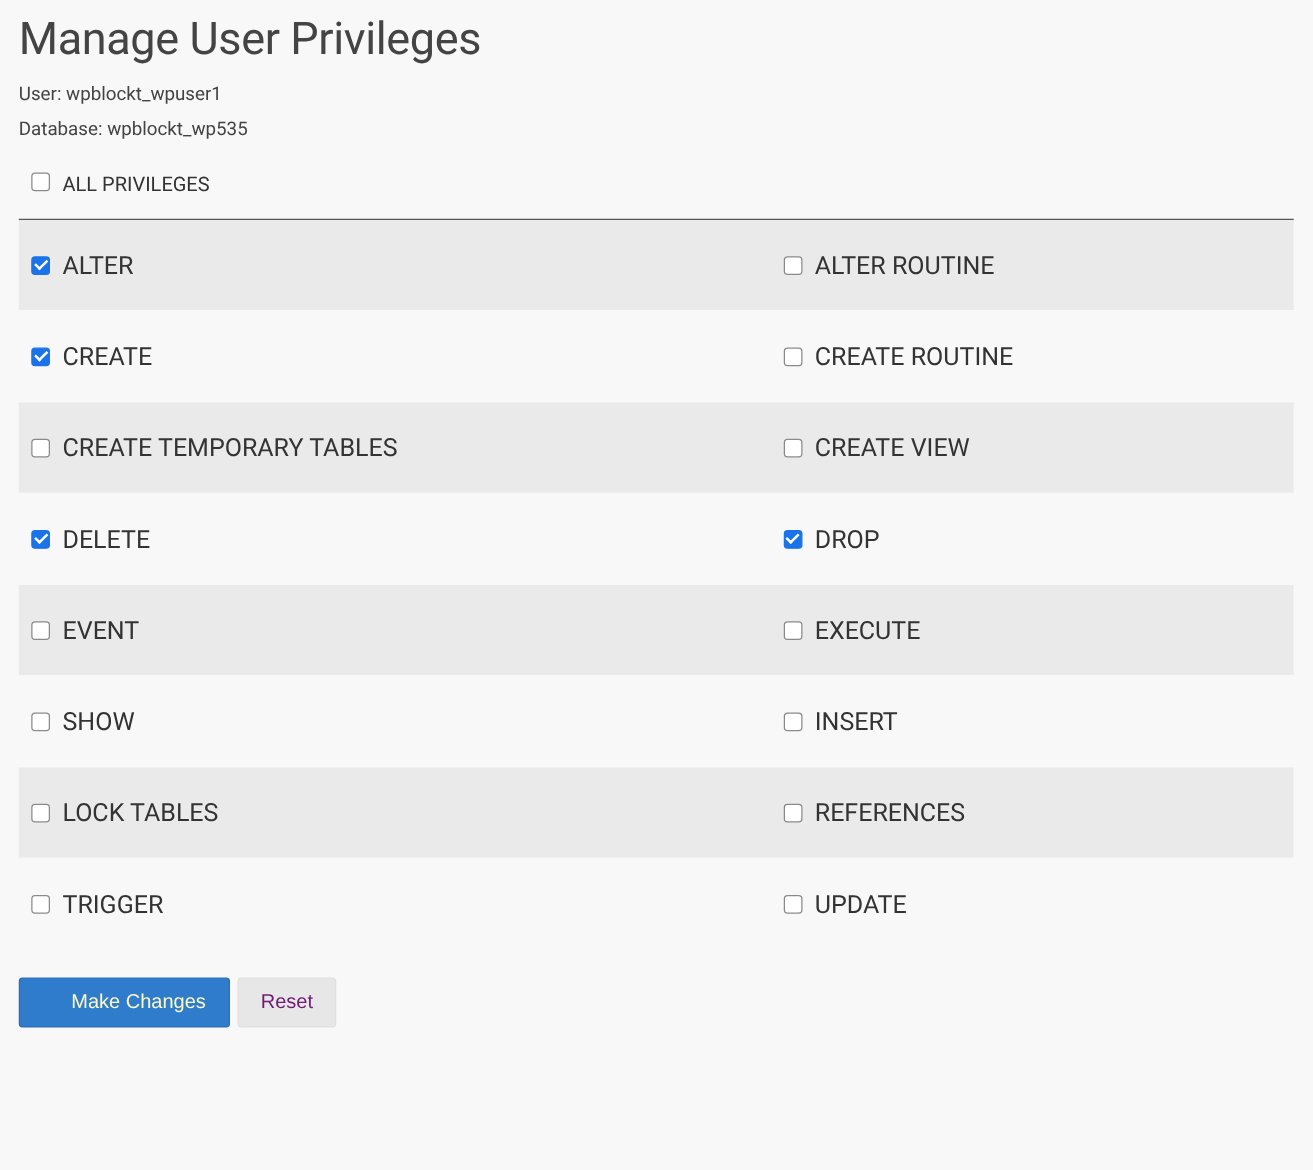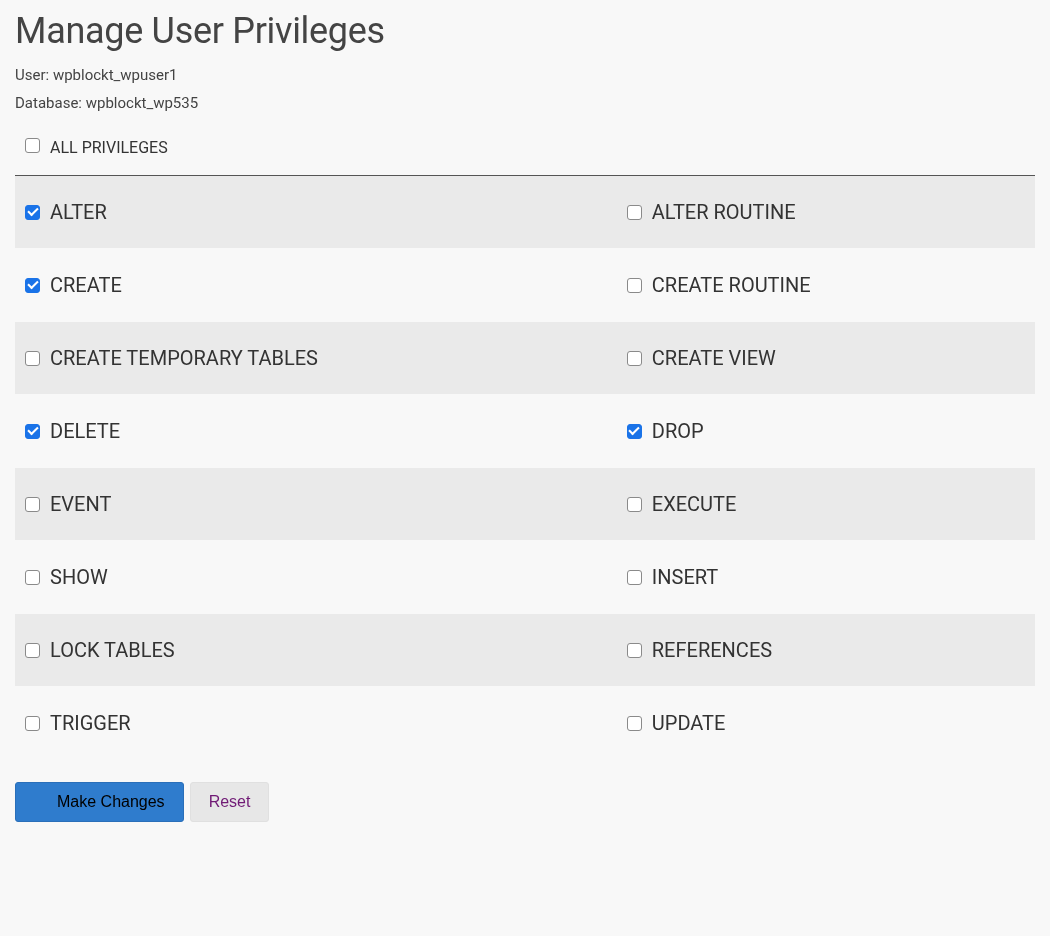--- a/index.html
+++ b/index.html
@@ -105,21 +105,21 @@
     }
     .btn {
       padding: 10px 18px;
       font-size: 16px;
       border-radius: 3px;
       cursor: pointer;
       border: 1px solid transparent;
     }
     .btn-primary {
       background: #2f7ccd;
-      color: #000000;
+      color: #fef9c3;
       border-color: #2a6fb9;
       padding-left: 41px;
     }
     .btn-secondary {
       background: #e7e7e7;
       color: #701a75;
       border-color: #e0e0e0;
     }
   </style>
 </head>

